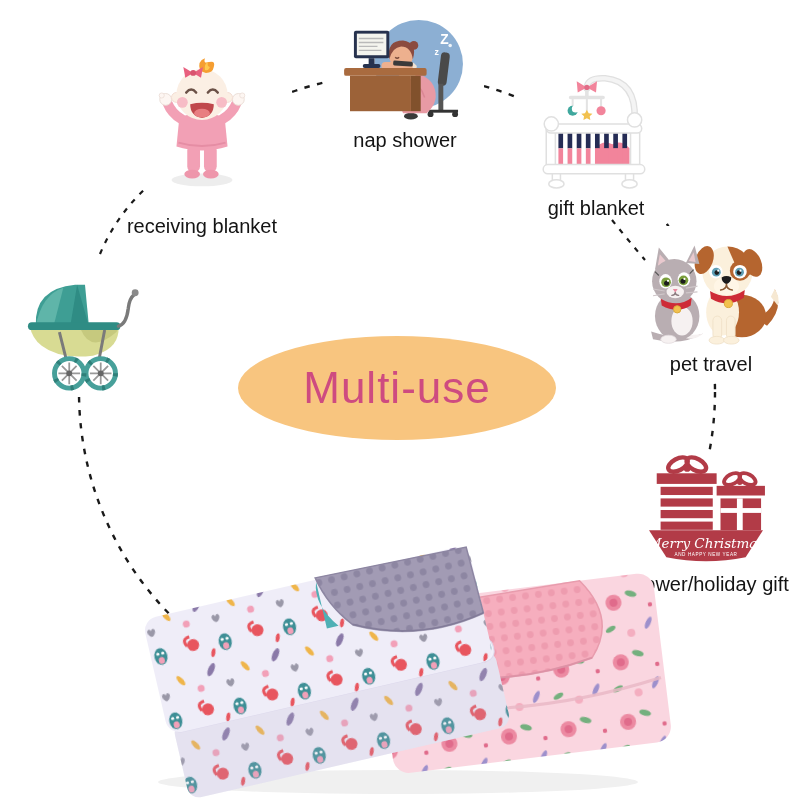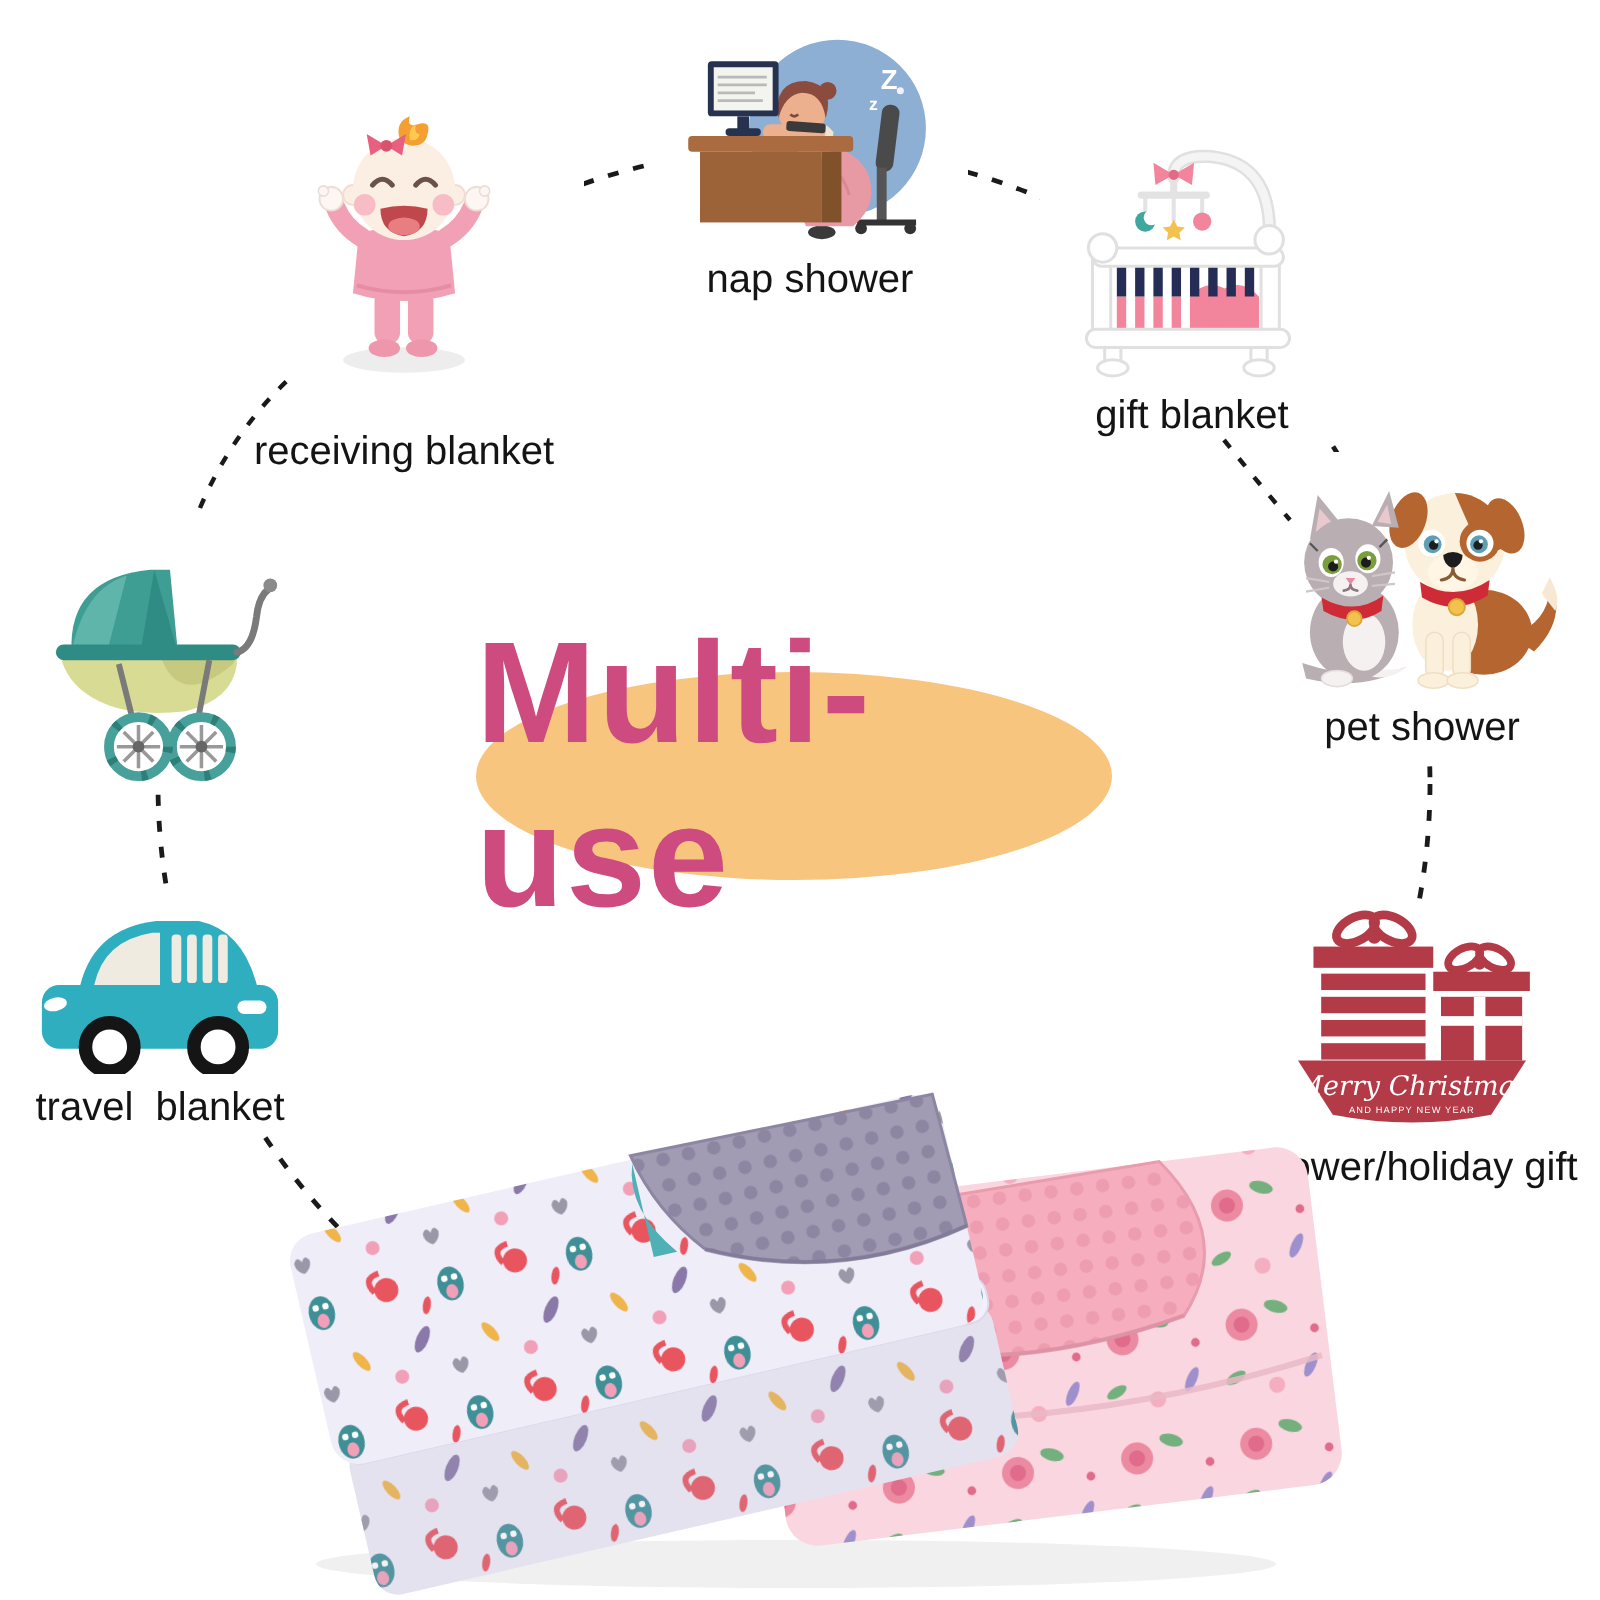--- a/index.html
+++ b/index.html
@@ -5,21 +5,21 @@
   html,body{margin:0;padding:0;background:#fff;}
   .stage{position:relative;width:800px;height:800px;background:#ffffff;overflow:hidden;
          font-family:"Liberation Sans",sans-serif;}
   .layer{position:absolute;left:0;top:0;width:800px;height:800px;}
   .item{position:absolute;display:flex;flex-direction:column;align-items:center;
         justify-content:flex-end;gap:6px;background:#ffffff;z-index:1;}
   .item svg{display:block;}
   .item-label{font-size:20px;color:#141414;line-height:1.15;white-space:pre;padding-bottom:2px;}
   .title-ellipse{position:absolute;left:238px;top:336px;width:318px;height:104px;
         border-radius:50%;display:flex;align-items:center;justify-content:center;z-index:1;}
-  .title-text{font-size:72px;font-weight:bold;letter-spacing:1px;}
+  .title-text{font-size:44px;font-weight:normal;letter-spacing:1px;}
   .blankets{position:absolute;left:126px;top:538px;z-index:1;}
   .overlay{z-index:2;pointer-events:none;}
   .circle-layer{z-index:0;}
 </style>
 </head>
 <body>
 
 <div class="stage">
 
   <svg class="layer circle-layer" viewBox="0 0 800 800">
@@ -189,21 +189,21 @@
       <circle cx="52.5" cy="47.5" r="1.1" fill="#FFFFFF"></circle>
       <path d="M26,44 L22,40 M58,42 L62,38" stroke="#555555" stroke-width="1.2"></path>
       <ellipse cx="43" cy="61" rx="9" ry="6.5" fill="#F6F1F1"></ellipse>
       <path d="M40.5,58 L45.5,58 L43,61.5 Z" fill="#E88AA0"></path>
       <path d="M43,61.5 Q43,64 39.5,64.5 M43,61.5 Q43,64 46.5,64.5" stroke="#8A7A7E" stroke-width="1.4" fill="none" stroke-linecap="round"></path>
       <path d="M20,58 L32,60 M20,65 L32,63 M54,57 L66,55 M54,62 L66,61" stroke="#CFC6C9" stroke-width="1.2"></path>
       <path d="M28,68 Q45,78 60,67 L59,75 Q45,84 29,75 Z" fill="#CE2B37"></path>
       <circle cx="45" cy="79" r="3.8" fill="#F2C14E" stroke="#D9A83A" stroke-width="1"></circle>
       <ellipse cx="36" cy="110" rx="8" ry="4.2" fill="#F6F1F1" stroke="#E3DBDD" stroke-width="0.8"></ellipse>
     </svg>
-    <div class="item-label">pet shower</div>
+    <div class="item-label">pet travel</div>
   </div>
 
   <div class="item" style="left:614px;top:450px;width:184px;height:150px;justify-content:center;">
     <svg width="130" height="114" viewBox="0 0 130 118">
       <ellipse cx="36" cy="12" rx="11" ry="6" fill="none" stroke="#B23B47" stroke-width="4.5" transform="rotate(-28 36 12)"></ellipse>
       <ellipse cx="55" cy="12" rx="11" ry="6" fill="none" stroke="#B23B47" stroke-width="4.5" transform="rotate(28 55 12)"></ellipse>
       <circle cx="45.5" cy="16" r="3.5" fill="#B23B47"></circle>
       <rect x="14" y="21" width="62" height="11" fill="#B23B47"></rect>
       <rect x="18" y="35" width="54" height="8.5" fill="#B23B47"></rect>
       <rect x="18" y="47" width="54" height="8.5" fill="#B23B47"></rect>
@@ -216,36 +216,20 @@
       <rect x="80" y="47" width="42" height="33" fill="#B23B47"></rect>
       <rect x="97" y="47" width="6" height="33" fill="#FFFFFF"></rect>
       <rect x="80" y="57" width="42" height="5" fill="#FFFFFF"></rect>
       <path d="M6,80 L124,80 L106,108 Q65,116 24,108 Z" fill="#B23B47"></path>
       <text x="65" y="98" text-anchor="middle" font-size="14" font-style="italic" font-family="DejaVu Serif, serif" fill="#FFFFFF">Merry Christmas</text>
       <text x="65" y="107" text-anchor="middle" font-size="4.8" letter-spacing="0.6" fill="#FFFFFF">AND HAPPY NEW YEAR</text>
     </svg>
     <div class="item-label">shower/holiday gift</div>
   </div>
 
-  <div class="item" style="left:2px;top:446px;width:156px;height:122px;">
-    <svg width="130" height="92" viewBox="0 0 132 94">
-      <path d="M24,52 Q30,19 64,15 L86,15 Q110,20 117,52 Z" fill="#2FAEBF"></path>
-      <path d="M32,48 Q37,25 62,21 L66,21 L66,48 Z" fill="#EFEBE0"></path>
-      <rect x="72" y="22" width="5" height="25" rx="2" fill="#EFEBE0"></rect>
-      <rect x="80" y="22" width="5" height="25" rx="2" fill="#EFEBE0"></rect>
-      <rect x="88" y="22" width="5" height="25" rx="2" fill="#EFEBE0"></rect>
-      <rect x="96" y="22" width="5" height="25" rx="2" fill="#EFEBE0"></rect>
-      <rect x="5" y="48" width="122" height="33" rx="9" fill="#2FAEBF"></rect>
-      <ellipse cx="12" cy="58" rx="6" ry="3.5" fill="#FFFFFF" transform="rotate(-12 12 58)"></ellipse>
-      <rect x="106" y="56" width="15" height="7" rx="3.5" fill="#FFFFFF"></rect>
-      <circle cx="40" cy="80" r="12.5" fill="#FFFFFF" stroke="#151515" stroke-width="7"></circle>
-      <circle cx="96" cy="80" r="12.5" fill="#FFFFFF" stroke="#151515" stroke-width="7"></circle>
-    </svg>
-    <div class="item-label">travel  blanket</div>
-  </div>
 
   <div class="item" style="left:10px;top:238px;width:148px;height:158px;">
     <svg width="120" height="124" viewBox="0 0 122 124">
       <path d="M12,54 Q10,16 52,12 L62,12 L66,54 Z" fill="#3E9E94"></path>
       <path d="M12,54 Q18,22 40,15 L30,54 Z" fill="#5FB5A9"></path>
       <path d="M54,12 L66,54 L47,54 Z" fill="#2F8C84"></path>
       <path d="M6,54 L96,54 L96,60 Q94,78 70,84 Q36,88 18,74 Q8,66 6,54 Z" fill="#D8DB93"></path>
       <path d="M58,58 Q68,82 94,60 L96,56 L58,56 Z" fill="#C6C97E"></path>
       <rect x="4" y="50" width="94" height="8" rx="4" fill="#2F8C84"></rect>
       <path d="M96,54 Q104,52 106,36 Q107,26 112,22" fill="none" stroke="#7A7A7A" stroke-width="3.5" stroke-linecap="round"></path>

